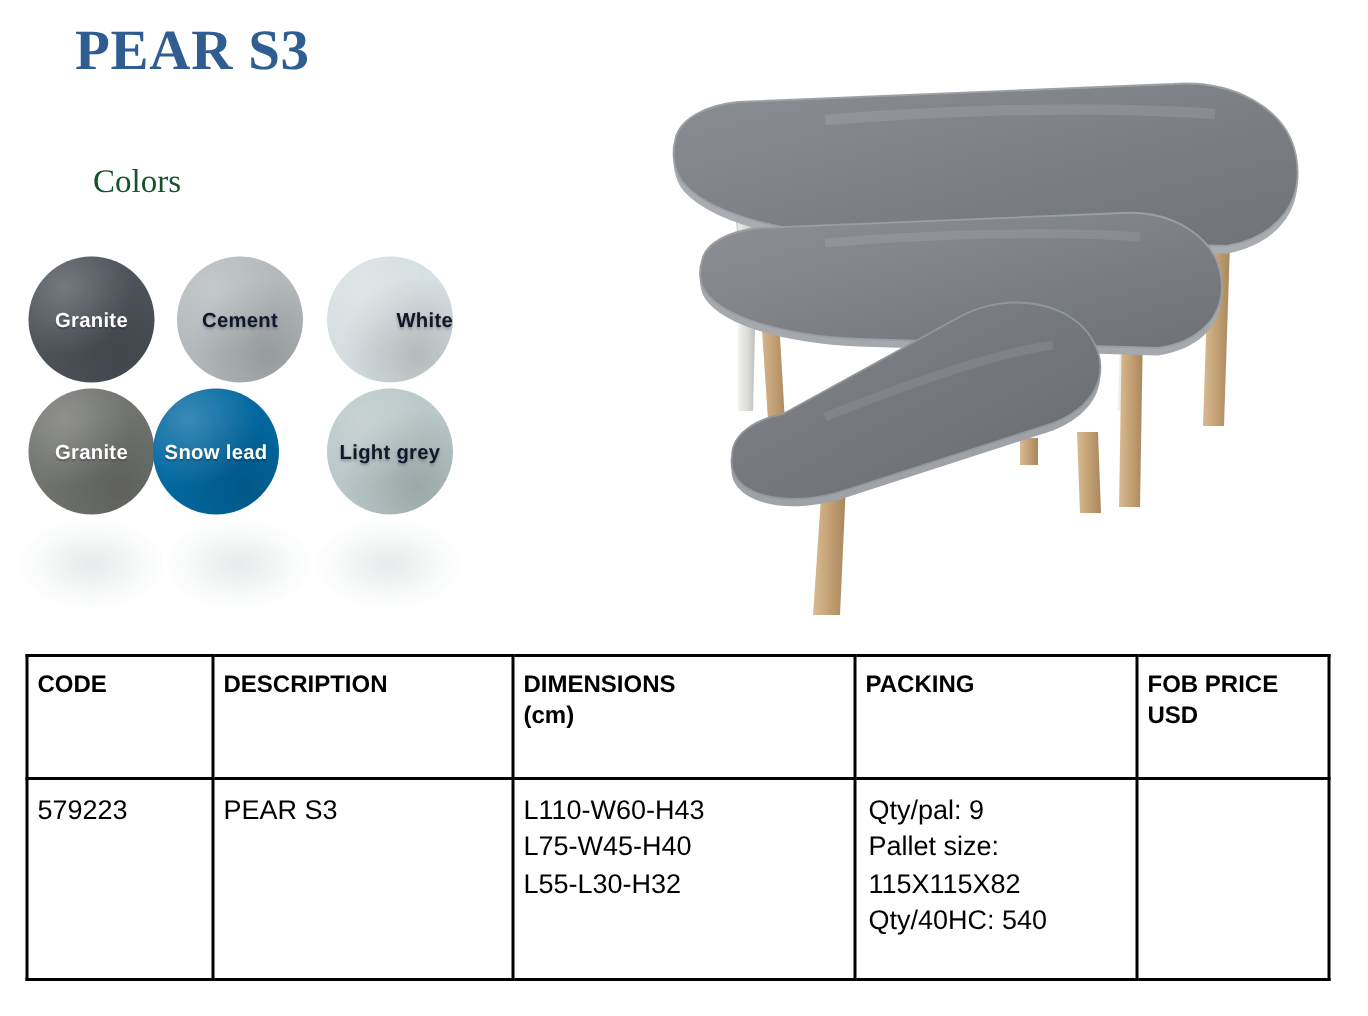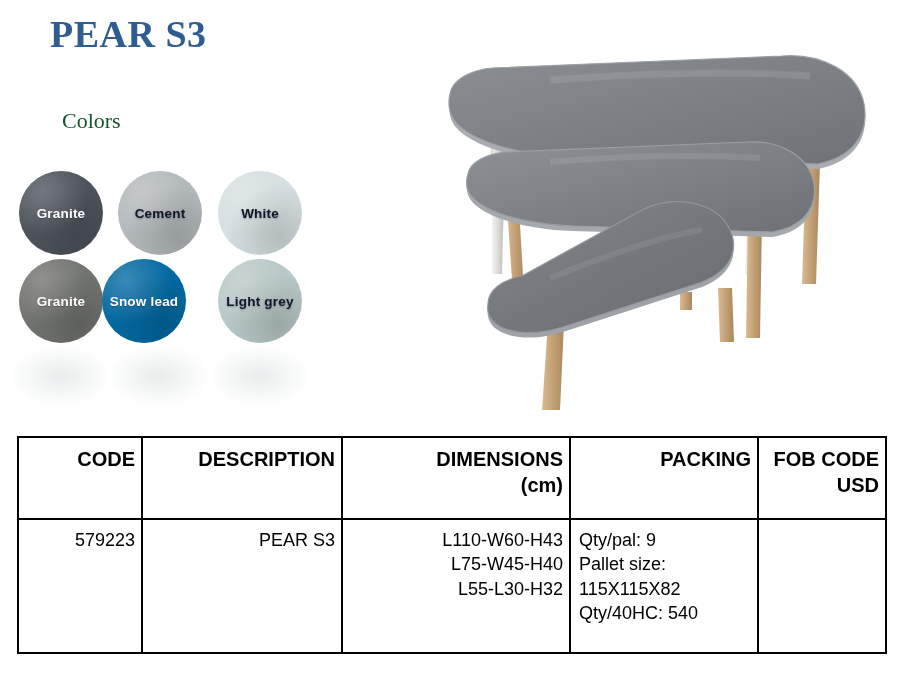--- a/index.html
+++ b/index.html
@@ -119,30 +119,30 @@
   }
   table.spec-table th,
   table.spec-table td {
     border: 2px solid #000000;
     vertical-align: top;
     padding: 8px 6px 6px 6px;
     font-family: "Liberation Sans", sans-serif;
     color: #000000;
   }
   table.spec-table th {
-    font-size: 20px;
+    font-size: 16px;
     font-weight: bold;
-    text-align: right;
+    text-align: left;
     height: 66px;
     line-height: 1.32;
   }
   table.spec-table td {
     font-size: 18px;
     font-weight: normal;
-    text-align: right;
+    text-align: left;
     height: 118px;
     line-height: 1.35;
   }
   table.spec-table td.packing-cell {
     text-align: left;
     padding-left: 8px;
     margin-top: 40px;
   }
   .cell-line { display: block; }
 
@@ -169,21 +169,21 @@
   <div class="swatch" style="left: 0px; top: 0px; background-color: rgb(78, 83, 91); text-align: right;">
     <span class="grain"></span>
     <span class="sw-label">Granite</span>
   </div>
 
   <div class="swatch light" style="left: 99px; top: 0px; background-color: rgb(180, 185, 187);">
     <span class="grain"></span>
     <span class="sw-label">Cement</span>
   </div>
 
-  <div class="swatch light" style="left: 199px; top: 0px; background-color: rgb(214, 223, 225);">
+  <div class="swatch light" style="left: 199px; top: 0px; background-color: rgb(214, 223, 225); justify-content: flex-end;">
     <span class="grain"></span>
     <span class="sw-label">White</span>
   </div>
 
   <div class="swatch" style="left: 0px; top: 88px; background-color: rgb(113, 115, 111);">
     <span class="grain"></span>
     <span class="sw-label">Granite</span>
   </div>
 
   <div class="swatch" style="left: 83px; top: 88px; background-color: #0369a1;">
@@ -285,21 +285,21 @@
           <span class="cell-line">DESCRIPTION</span>
         </th>
         <th>
           <span class="cell-line">DIMENSIONS</span>
           <span class="cell-line">(cm)</span>
         </th>
         <th>
           <span class="cell-line">PACKING</span>
         </th>
         <th>
-          <span class="cell-line">FOB CODE</span>
+          <span class="cell-line">FOB PRICE</span>
           <span class="cell-line">USD</span>
         </th>
       </tr>
     </thead>
     <tbody>
       <tr>
         <td>
           <span class="cell-line">579223</span>
         </td>
         <td>

